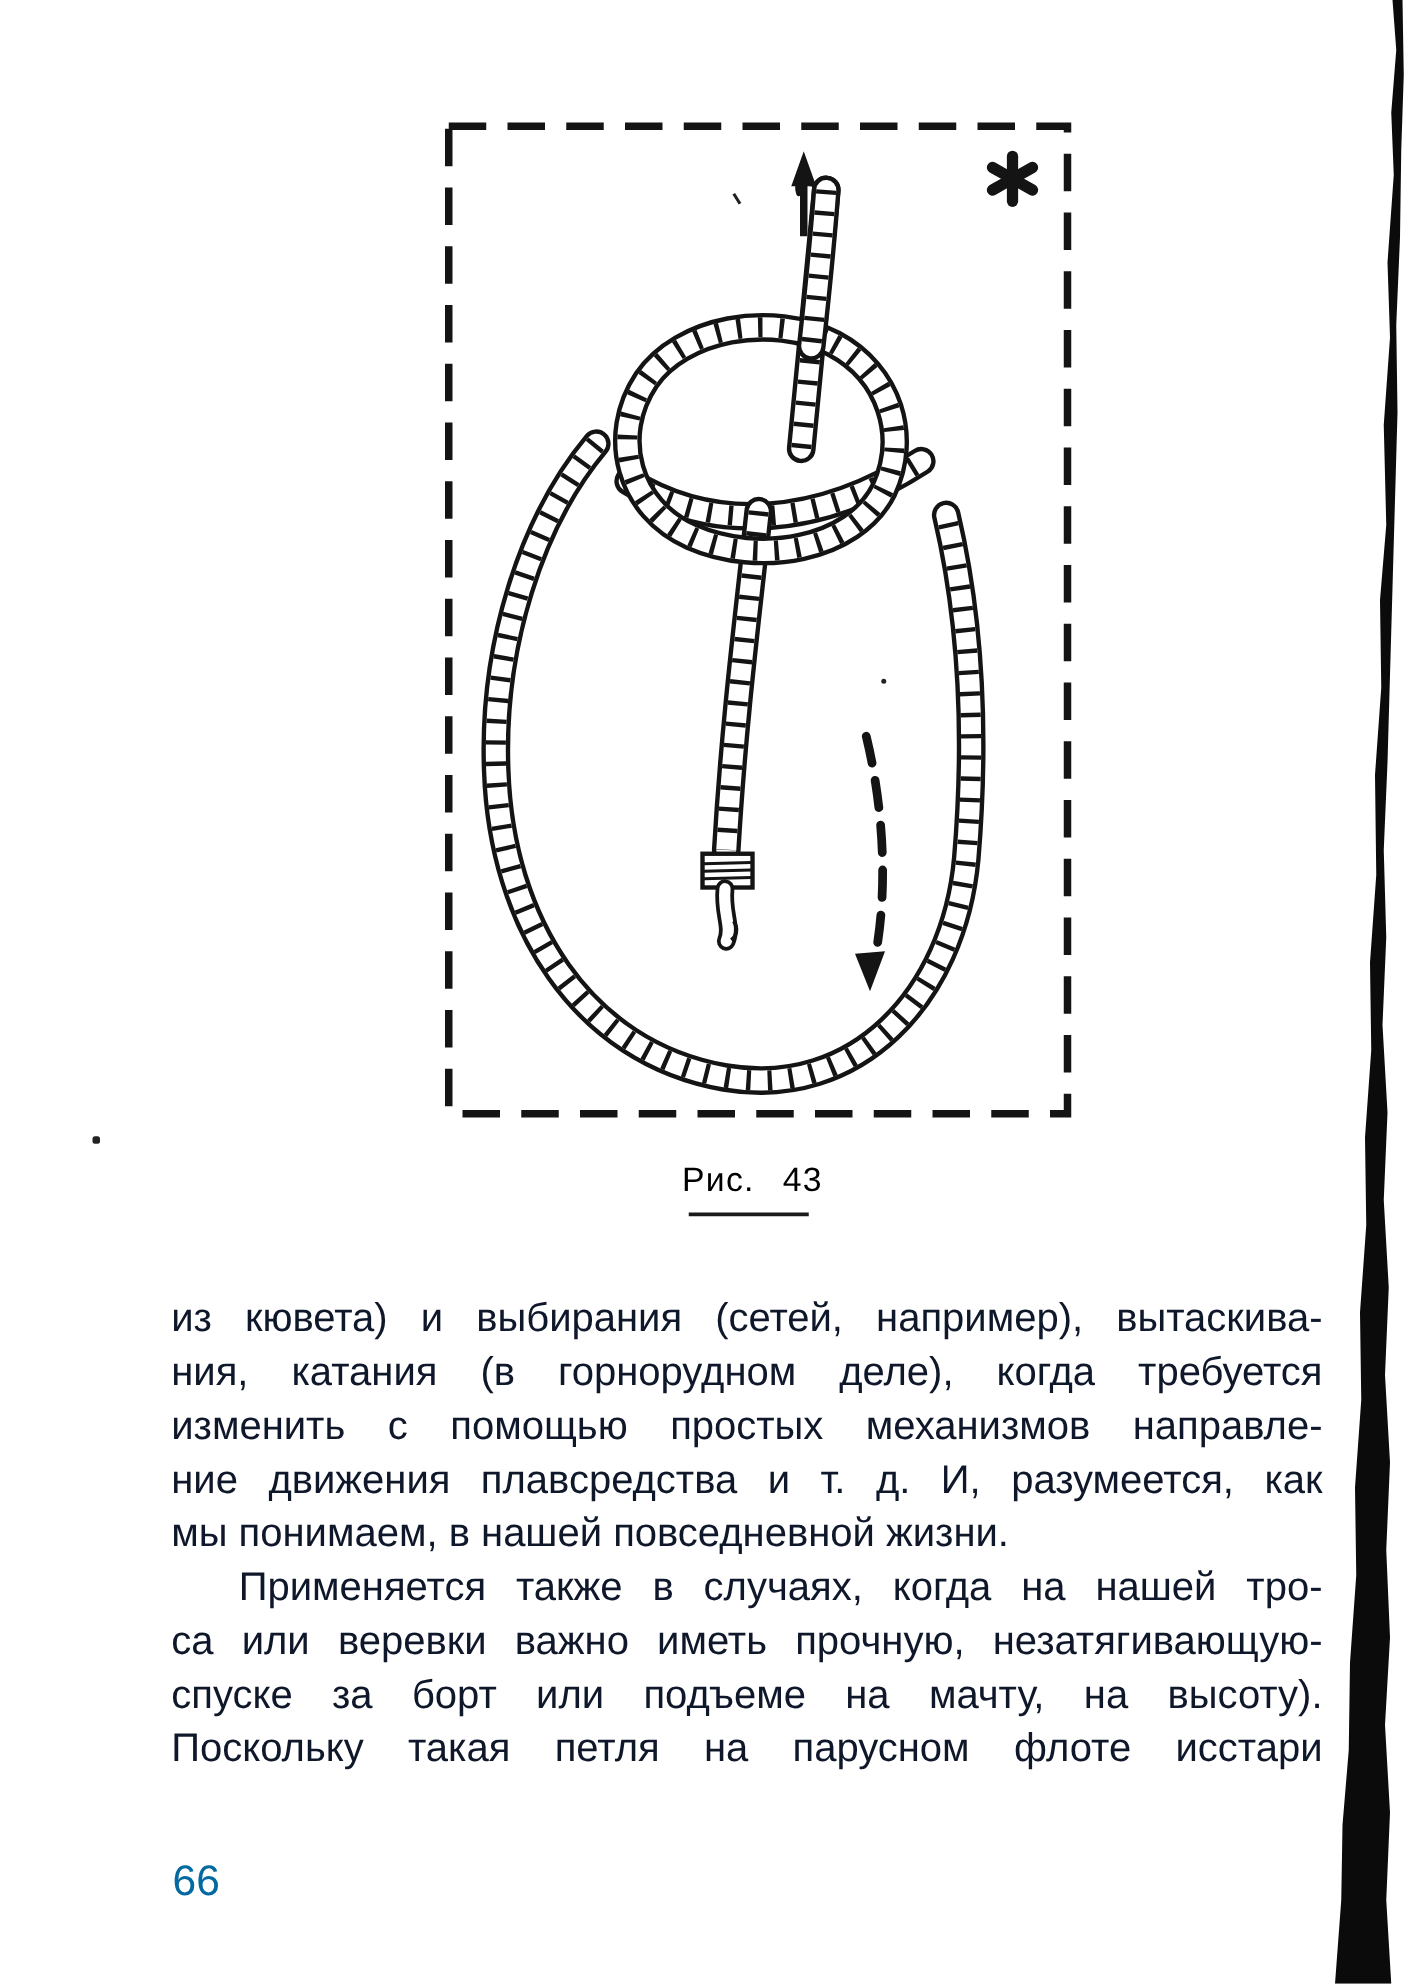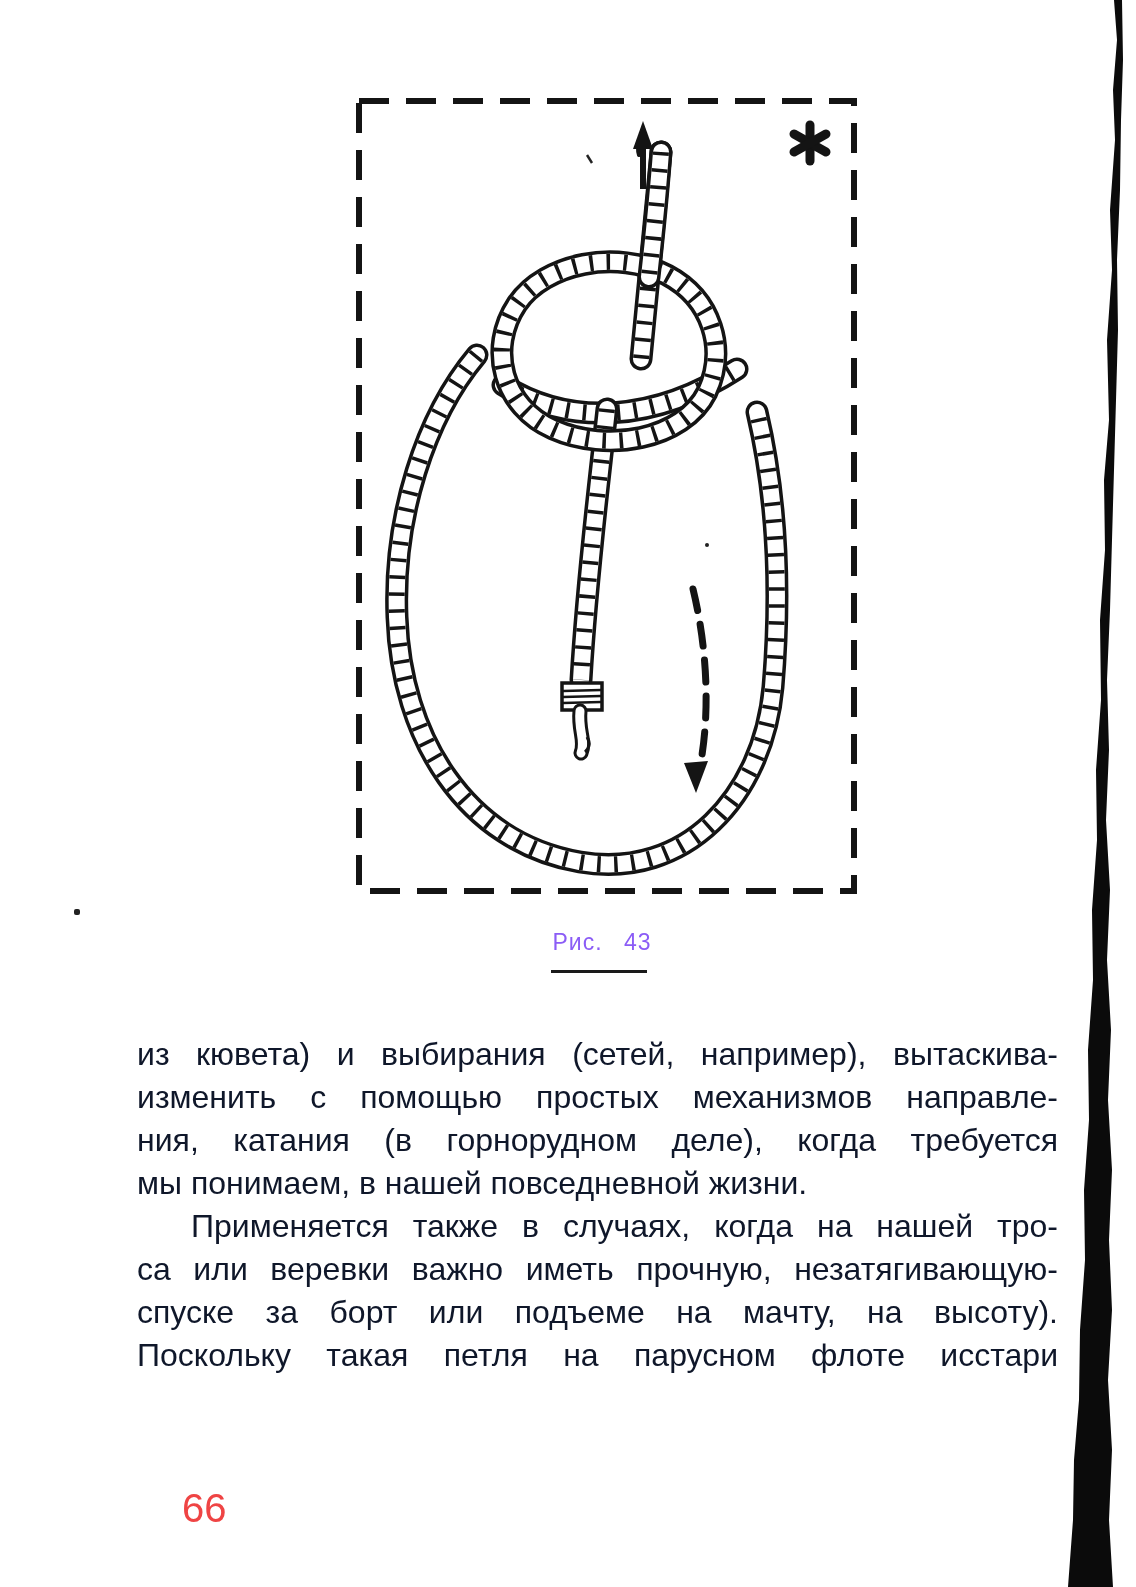--- a/index.html
+++ b/index.html
@@ -8,31 +8,31 @@
     font-family:"Liberation Sans", sans-serif;color:#161616;overflow:hidden;
   }
   .figure-box{position:absolute;left:355px;top:97px;width:503px;height:798px;}
   .rope-out{fill:none;stroke:#141414;stroke-width:23;stroke-linecap:round;}
   .rope-fill{fill:none;stroke:#ffffff;stroke-width:16;stroke-linecap:round;}
   .rope-tex{fill:none;stroke:#141414;stroke-width:16;stroke-dasharray:3.5 13.5;stroke-linecap:butt;}
   .rope-out-sm{fill:none;stroke:#141414;stroke-width:15;stroke-linecap:round;}
   .rope-fill-sm{fill:none;stroke:#ffffff;stroke-width:9;stroke-linecap:round;}
   .caption{
     position:absolute;left:497px;top:929px;width:210px;text-align:center;
-    font-size:23px;letter-spacing:1px;word-spacing:14px;color:#8b5cf6;
+    font-size:27px;letter-spacing:1px;word-spacing:14px;color:#000000;
   }
   .caption-underline{position:absolute;left:551px;top:970px;width:96px;height:3px;background:#1a1a1a;}
   .body-text{position:absolute;left:137px;top:1033px;width:921px;}
   .line{
     font-size:32px;line-height:43px;height:43px;color:#0f172a;
     text-align:justify;text-align-last:justify;
   }
   .line.para-end{text-align-last:left;}
   .line.indent{padding-left:54px;box-sizing:border-box;}
-  .page-number{position:absolute;left:138px;top:1486px;font-size:40px;color:#ef4444;margin-left:44px;}
+  .page-number{position:absolute;left:138px;top:1486px;font-size:34px;color:#0369a1;}
   .scan-band{position:absolute;left:0;top:0;pointer-events:none;}
   .speck{position:absolute;background:#222;border-radius:2px;}
 </style>
 </head>
 <body>
 
 <div class="figure-box">
   <svg width="503" height="798" viewBox="0 0 503 798">
     <defs>
       <path id="ropeBig" d="M 122 258 C 70 320, 38 420, 42 520 C 46 640, 110 745, 225 765 C 330 783, 408 700, 418 590 C 426 495, 422 400, 402 315"></path>
@@ -115,22 +115,23 @@
     <line x1="232" y1="58" x2="237" y2="66" stroke="#222" stroke-width="2.5"></line>
     <circle cx="352" cy="448" r="2" fill="#222"></circle>
   </svg>
 </div>
 
 <div class="caption">Рис. 43</div>
 <div class="caption-underline"></div>
 
 <div class="body-text">
   <div class="line">из кювета) и выбирания (сетей, например), вытаскива-</div>
+  <div class="line">ния, катания (в горнорудном деле), когда требуется</div>
   <div class="line">изменить с помощью простых механизмов направле-</div>
-  <div class="line">ния, катания (в горнорудном деле), когда требуется</div>
+  <div class="line">ние движения плавсредства и т. д. И, разумеется, как</div>
   <div class="line para-end">мы понимаем, в нашей повседневной жизни.</div>
   <div class="line indent">Применяется также в случаях, когда на нашей тро-</div>
   <div class="line">са или веревки важно иметь прочную, незатягивающую-</div>
   <div class="line">спуске за борт или подъеме на мачту, на высоту).</div>
   <div class="line">Поскольку такая петля на парусном флоте исстари</div>
 </div>
 
 <div class="page-number">66</div>
 
 <div class="speck" style="left:74px;top:909px;width:6px;height:6px;"></div>

